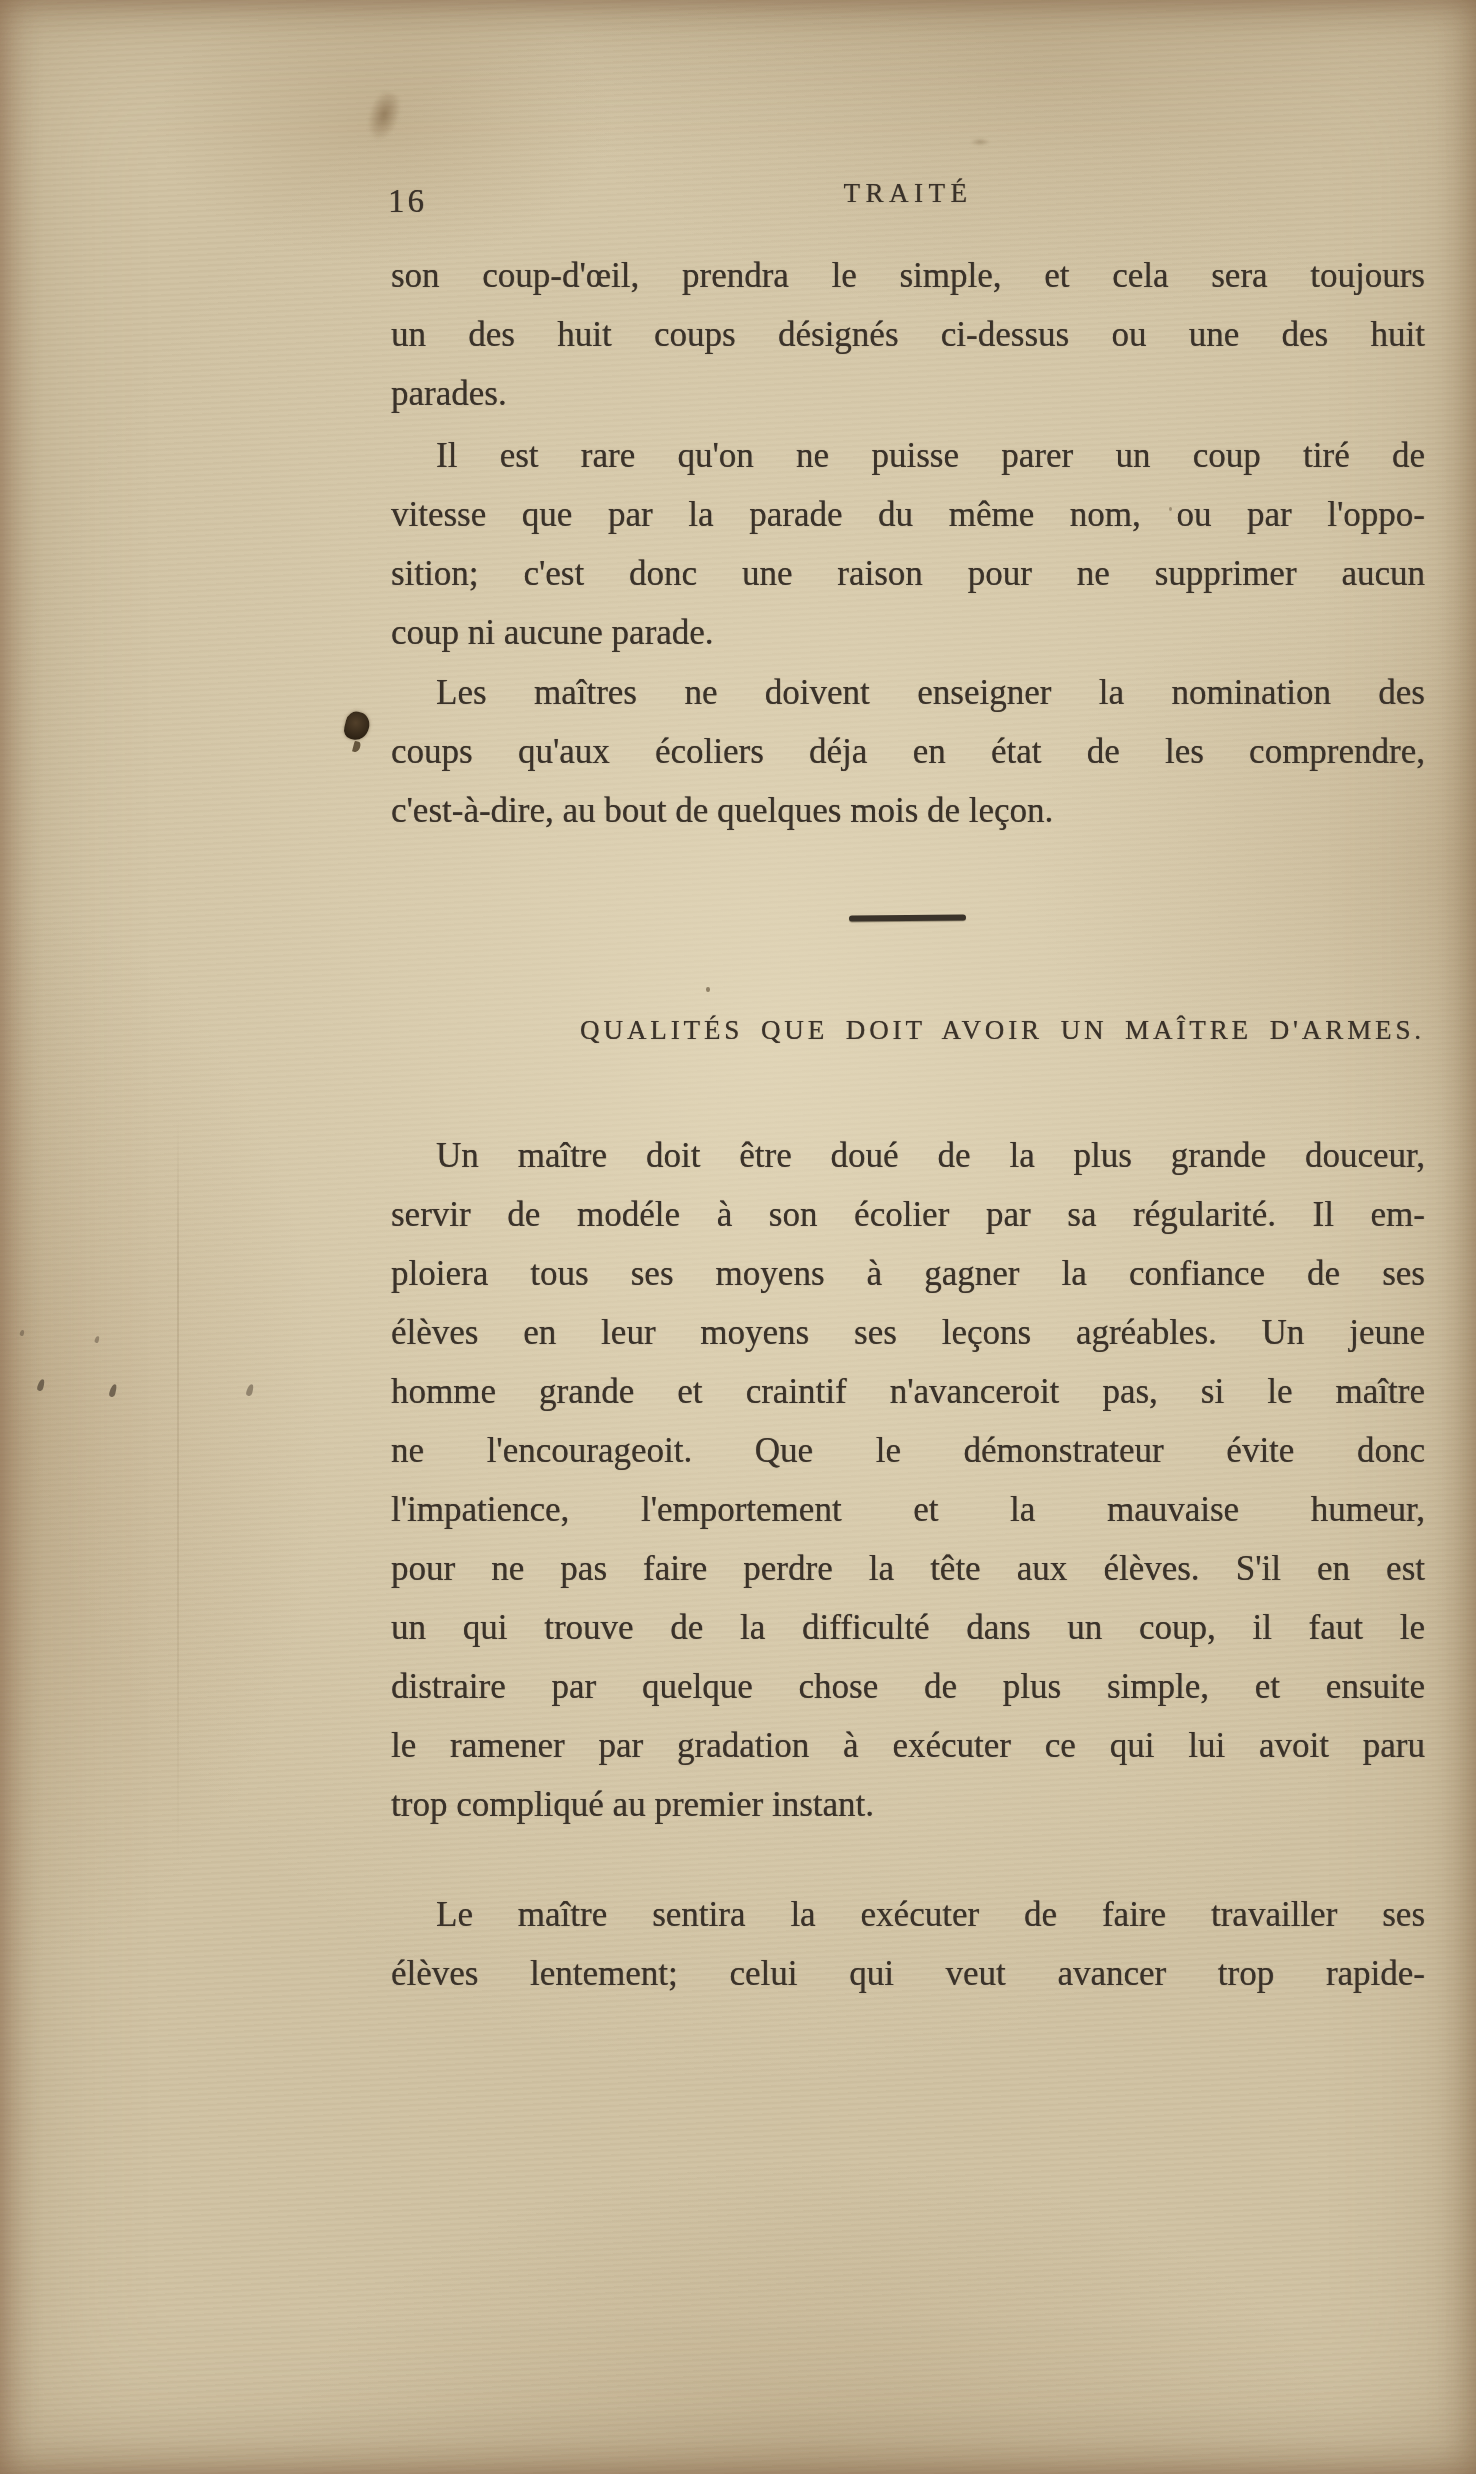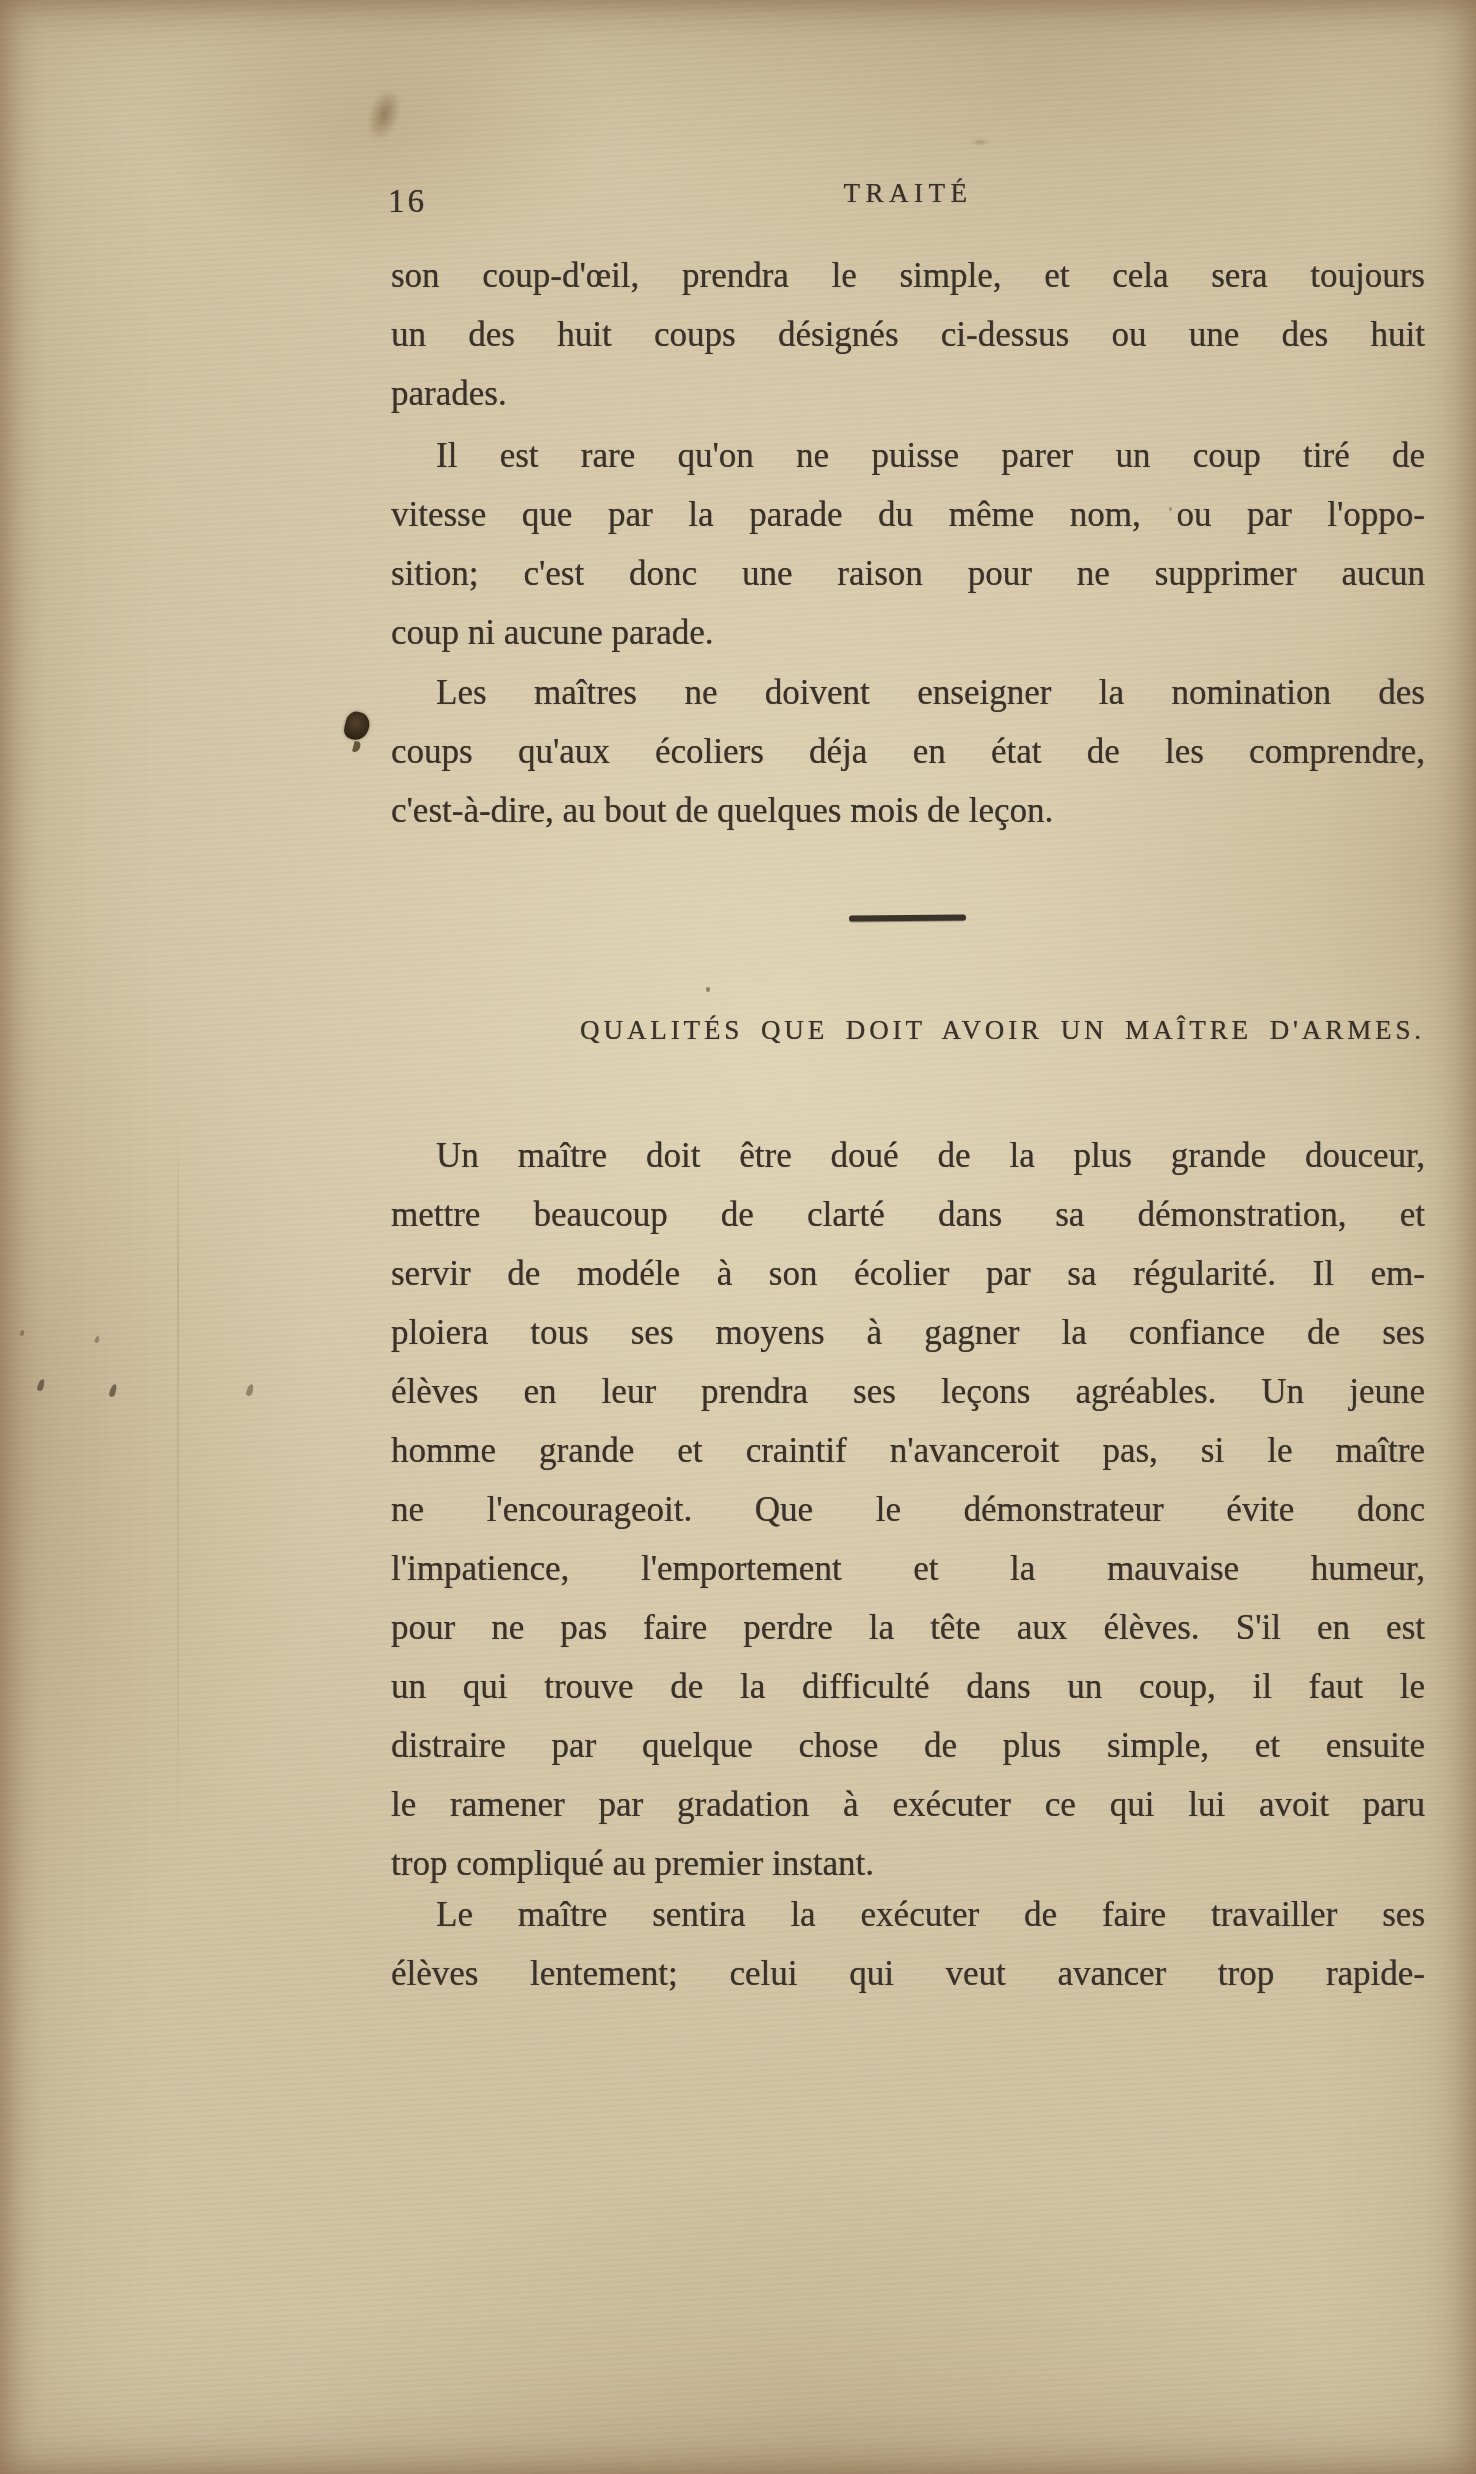--- a/index.html
+++ b/index.html
@@ -106,24 +106,23 @@
       </div>
       <div class="para" style="top: 663px;">
         <div class="line ink fill indent">Les maîtres ne doivent enseigner la nomination des</div>
         <div class="line ink fill">coups qu'aux écoliers déja en état de les comprendre,</div>
         <div class="line ink">c'est-à-dire, au bout de quelques mois de leçon.</div>
       </div>
       <div class="divider" style="top: 915px;"></div>
       <div class="heading ink" style="top: 1007px; text-align: right;">QUALITÉS QUE DOIT AVOIR UN MAÎTRE D'ARMES.</div>
       <div class="para" style="top: 1126px;">
         <div class="line ink fill indent">Un maître doit être doué de la plus grande douceur,</div>
-        <div class="line ink fill">mettre beaucoup de clarté dans sa démonstration, et</div>
         <div class="line ink fill">servir de modéle à son écolier par sa régularité. Il em-</div>
         <div class="line ink fill">ploiera tous ses moyens à gagner la confiance de ses</div>
-        <div class="line ink fill">élèves en leur prendra ses leçons agréables. Un jeune</div>
+        <div class="line ink fill">élèves en leur moyens ses leçons agréables. Un jeune</div>
         <div class="line ink fill">homme grande et craintif n'avanceroit pas, si le maître</div>
         <div class="line ink fill">ne l'encourageoit. Que le démonstrateur évite donc</div>
         <div class="line ink fill">l'impatience, l'emportement et la mauvaise humeur,</div>
         <div class="line ink fill">pour ne pas faire perdre la tête aux élèves. S'il en est</div>
         <div class="line ink fill">un qui trouve de la difficulté dans un coup, il faut le</div>
         <div class="line ink fill">distraire par quelque chose de plus simple, et ensuite</div>
         <div class="line ink fill">le ramener par gradation à exécuter ce qui lui avoit paru</div>
         <div class="line ink">trop compliqué au premier instant.</div>
       </div>
       <div class="para" style="top: 1885px;">

